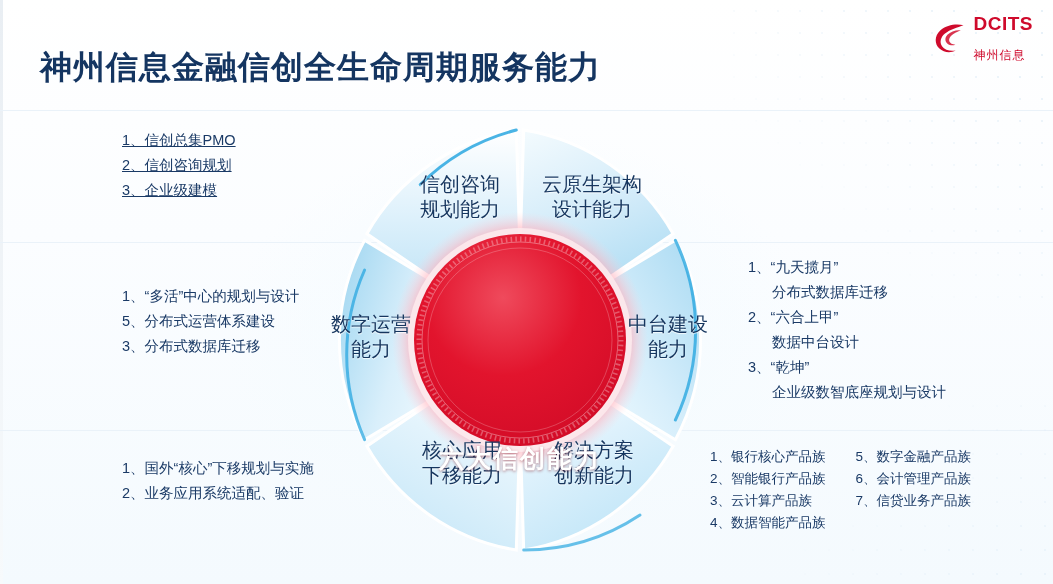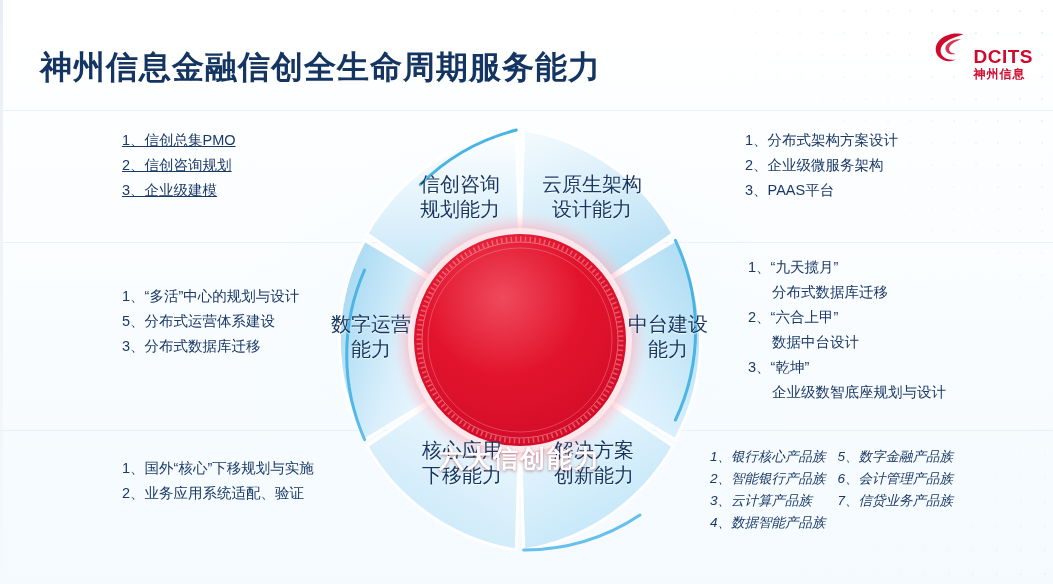--- a/index.html
+++ b/index.html
@@ -42,42 +42,42 @@
   
   .title{
     position:absolute;left:40px;top:46px;
     font-size:32px;font-weight:bold;letter-spacing:1px;
     color:#143561;white-space:nowrap;
     text-shadow:0 1px 0 rgba(255,255,255,.8);
   }
   .logo{position:absolute;right:20px;top:14px;display:flex;align-items:center;gap:7px;}
   .logo-mark{width:34px;height:32px;flex:0 0 auto;}
   .logo-text{display:flex;flex-direction:column;line-height:1;}
-  .logo-en{font-size:19px;font-weight:bold;color:#cf0a2c;letter-spacing:.5px;margin-top:33px;}
-  .logo-cn{font-size:12px;font-weight:bold;color:#cf0a2c;letter-spacing:1px;margin-top:2px;}
+  .logo-en{font-size:19px;font-weight:bold;color:#cf0a2c;letter-spacing:.5px;}
+  .logo-cn{font-size:12px;font-weight:normal;color:#cf0a2c;letter-spacing:1px;margin-top:16px;}
 
   
   #wheel{position:absolute;left:300px;top:120px;width:440px;height:440px;}
   #wheel svg{display:block;}
   .seg-label{
     position:absolute;text-align:center;color:#16365f;
     font-size:20px;line-height:1.25;white-space:nowrap;
     text-shadow:0 1px 1px rgba(255,255,255,.85);
   }
   .hub-label{
     position:absolute;left:0;right:0;top:322px;text-align:center;
     color:#ffffff;font-size:25px;font-weight:bold;letter-spacing:2px;
     text-shadow:0 1px 3px rgba(120,0,14,.45);
   }
 
   
   .callout{position:absolute;color:#1a3a66;font-size:14.5px;line-height:25px;white-space:nowrap;}
   .callout .row{display:block;}
   .callout .sub{display:block;padding-left:24px;}
-  .cols{display:flex;gap:12px;font-style:italic;}
+  .cols{display:flex;gap:30px;}
   .cols .col{display:block;}
   .c-tl{left:122px;top:128px;text-decoration:underline;}
   .c-ml{left:122px;top:284px;}
   .c-bl{left:122px;top:456px;}
   .c-tr{left:745px;top:128px;}
   .c-mr{left:748px;top:255px;}
   .c-br{left:710px;top:446px;font-size:13.5px;line-height:22px;}
 </style>
 </head>
 <body>
@@ -210,25 +210,20 @@
     <span class="row">1、“多活”中心的规划与设计</span>
     <span class="row">5、分布式运营体系建设</span>
     <span class="row">3、分布式数据库迁移</span>
   </div>
 
   <div class="callout c-bl">
     <span class="row">1、国外“核心”下移规划与实施</span>
     <span class="row">2、业务应用系统适配、验证</span>
   </div>
 
-  <div class="callout c-tr">
-    <span class="row">1、分布式架构方案设计</span>
-    <span class="row">2、企业级微服务架构</span>
-    <span class="row">3、PAAS平台</span>
-  </div>
 
   <div class="callout c-mr">
     <span class="row">1、“九天揽月”</span>
     <span class="sub">分布式数据库迁移</span>
     <span class="row">2、“六合上甲”</span>
     <span class="sub">数据中台设计</span>
     <span class="row">3、“乾坤”</span>
     <span class="sub">企业级数智底座规划与设计</span>
   </div>
 

